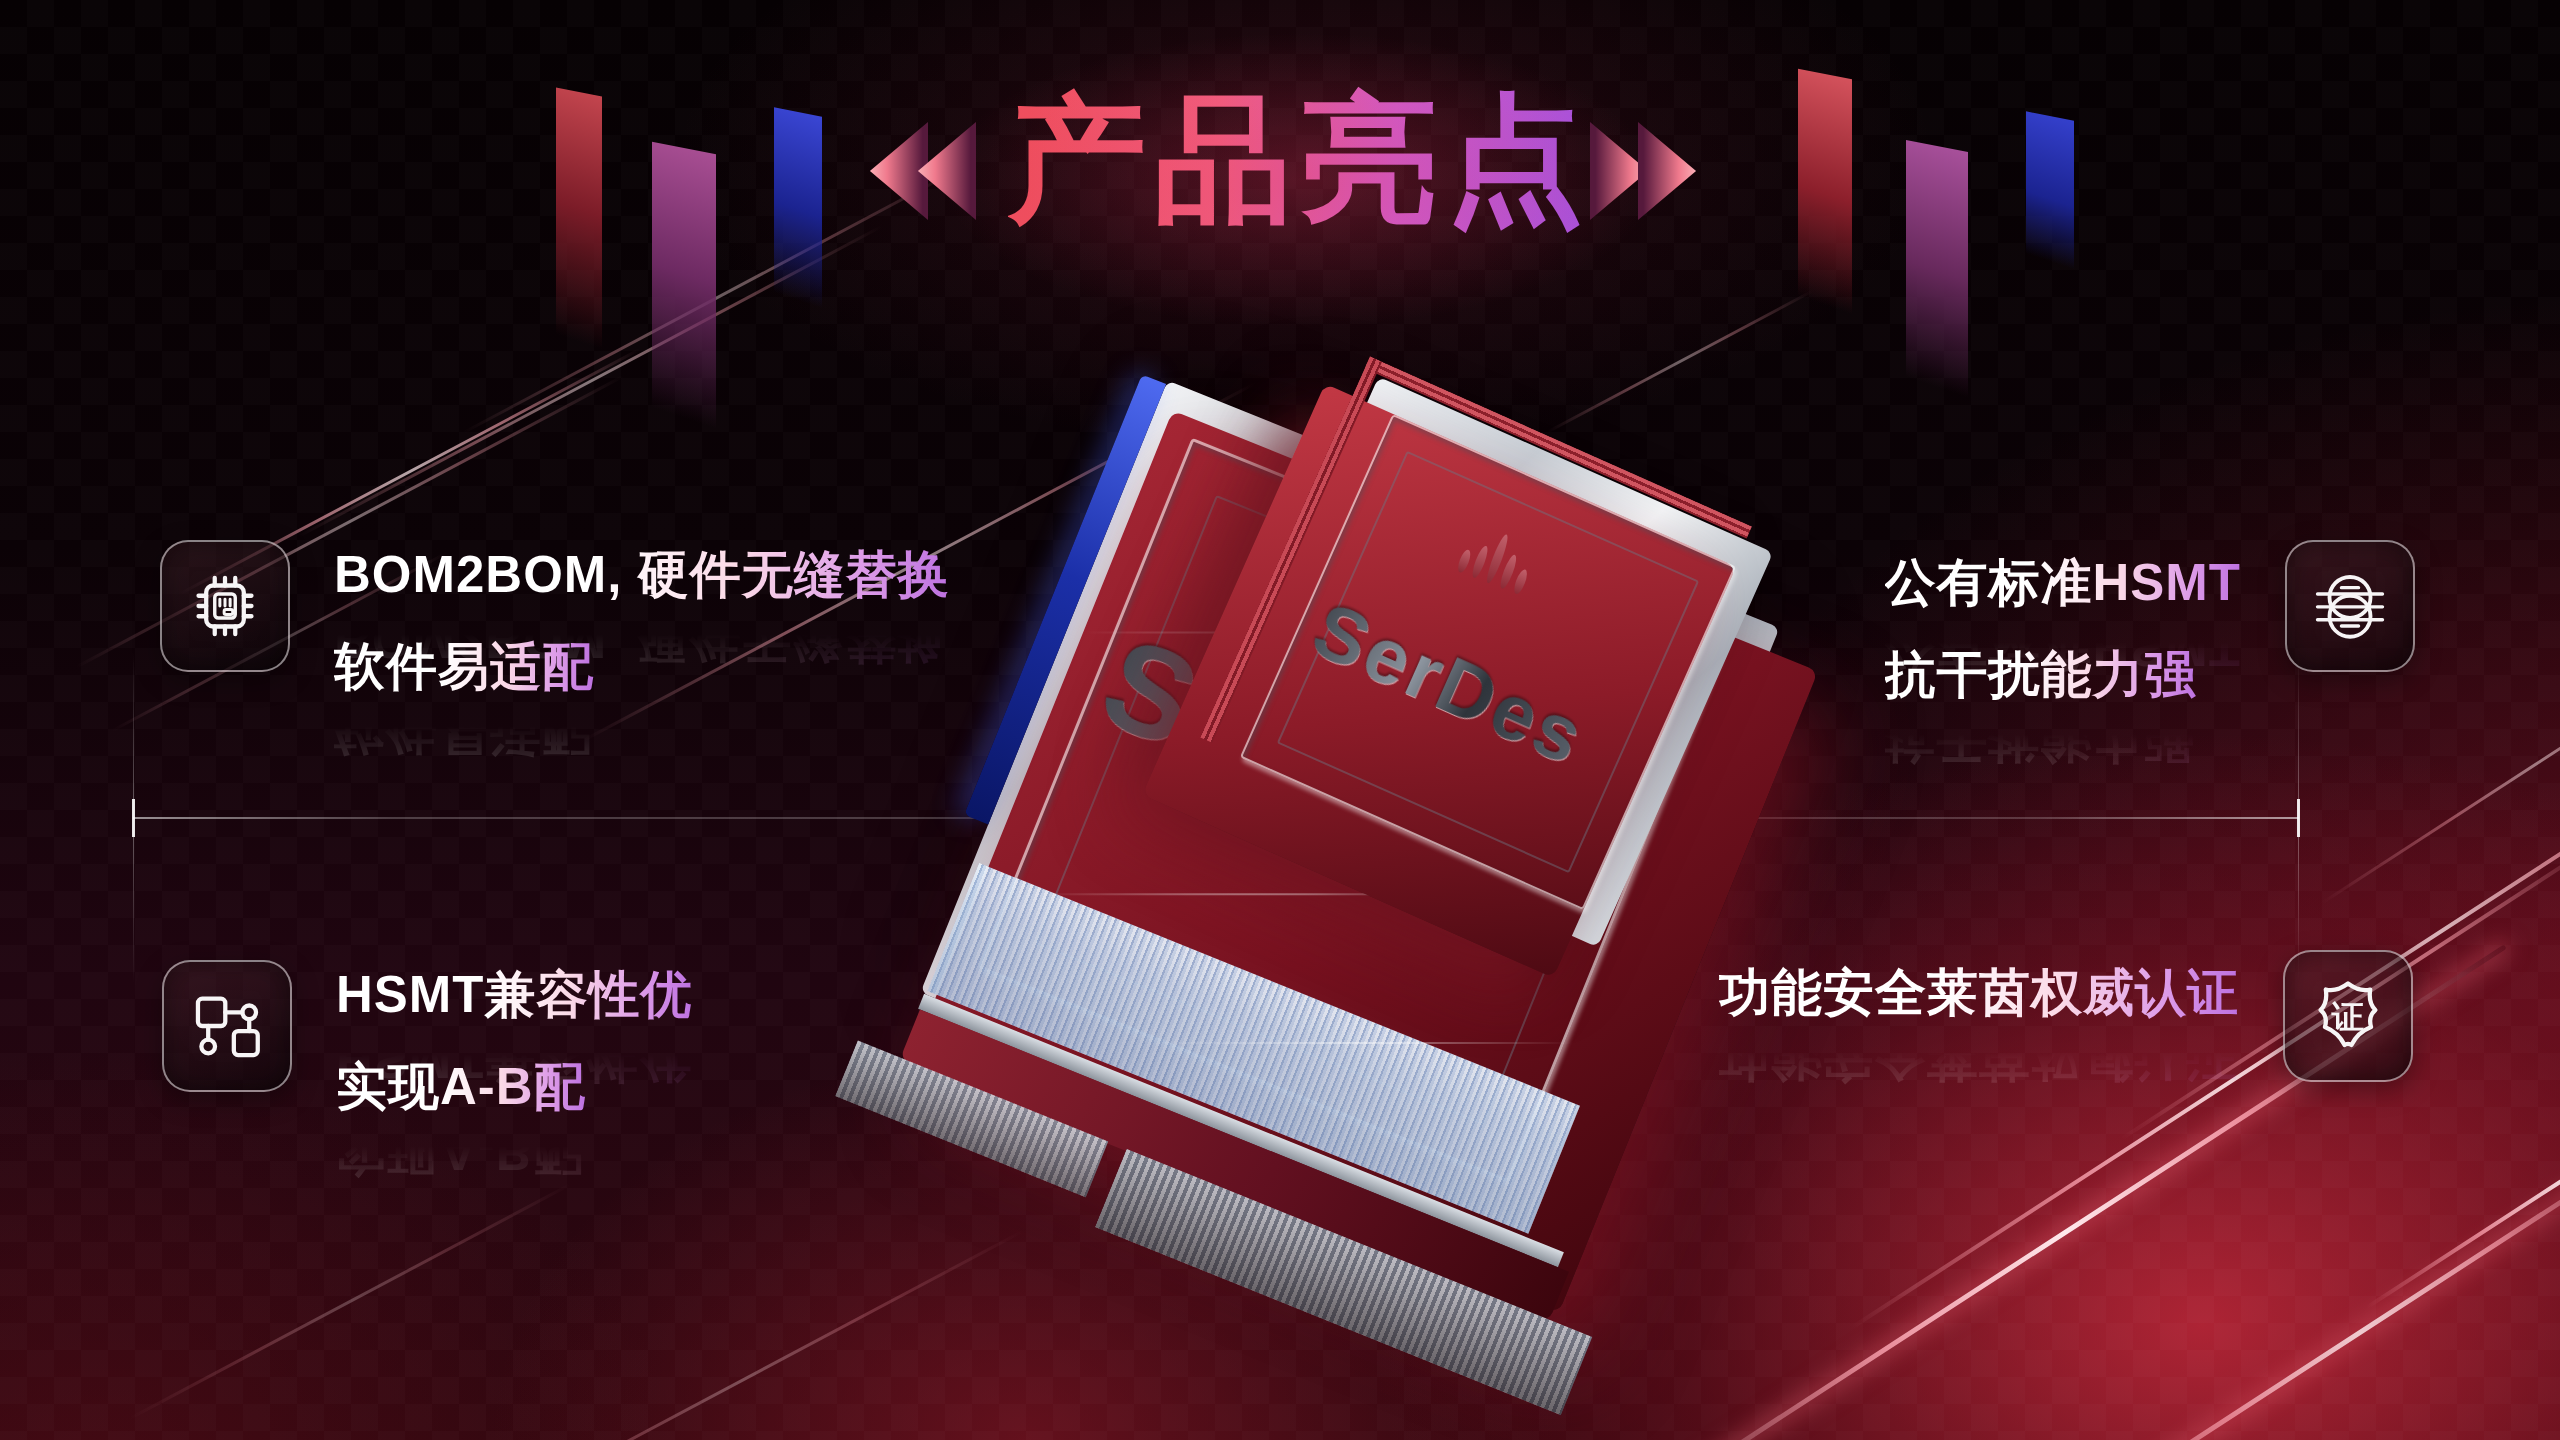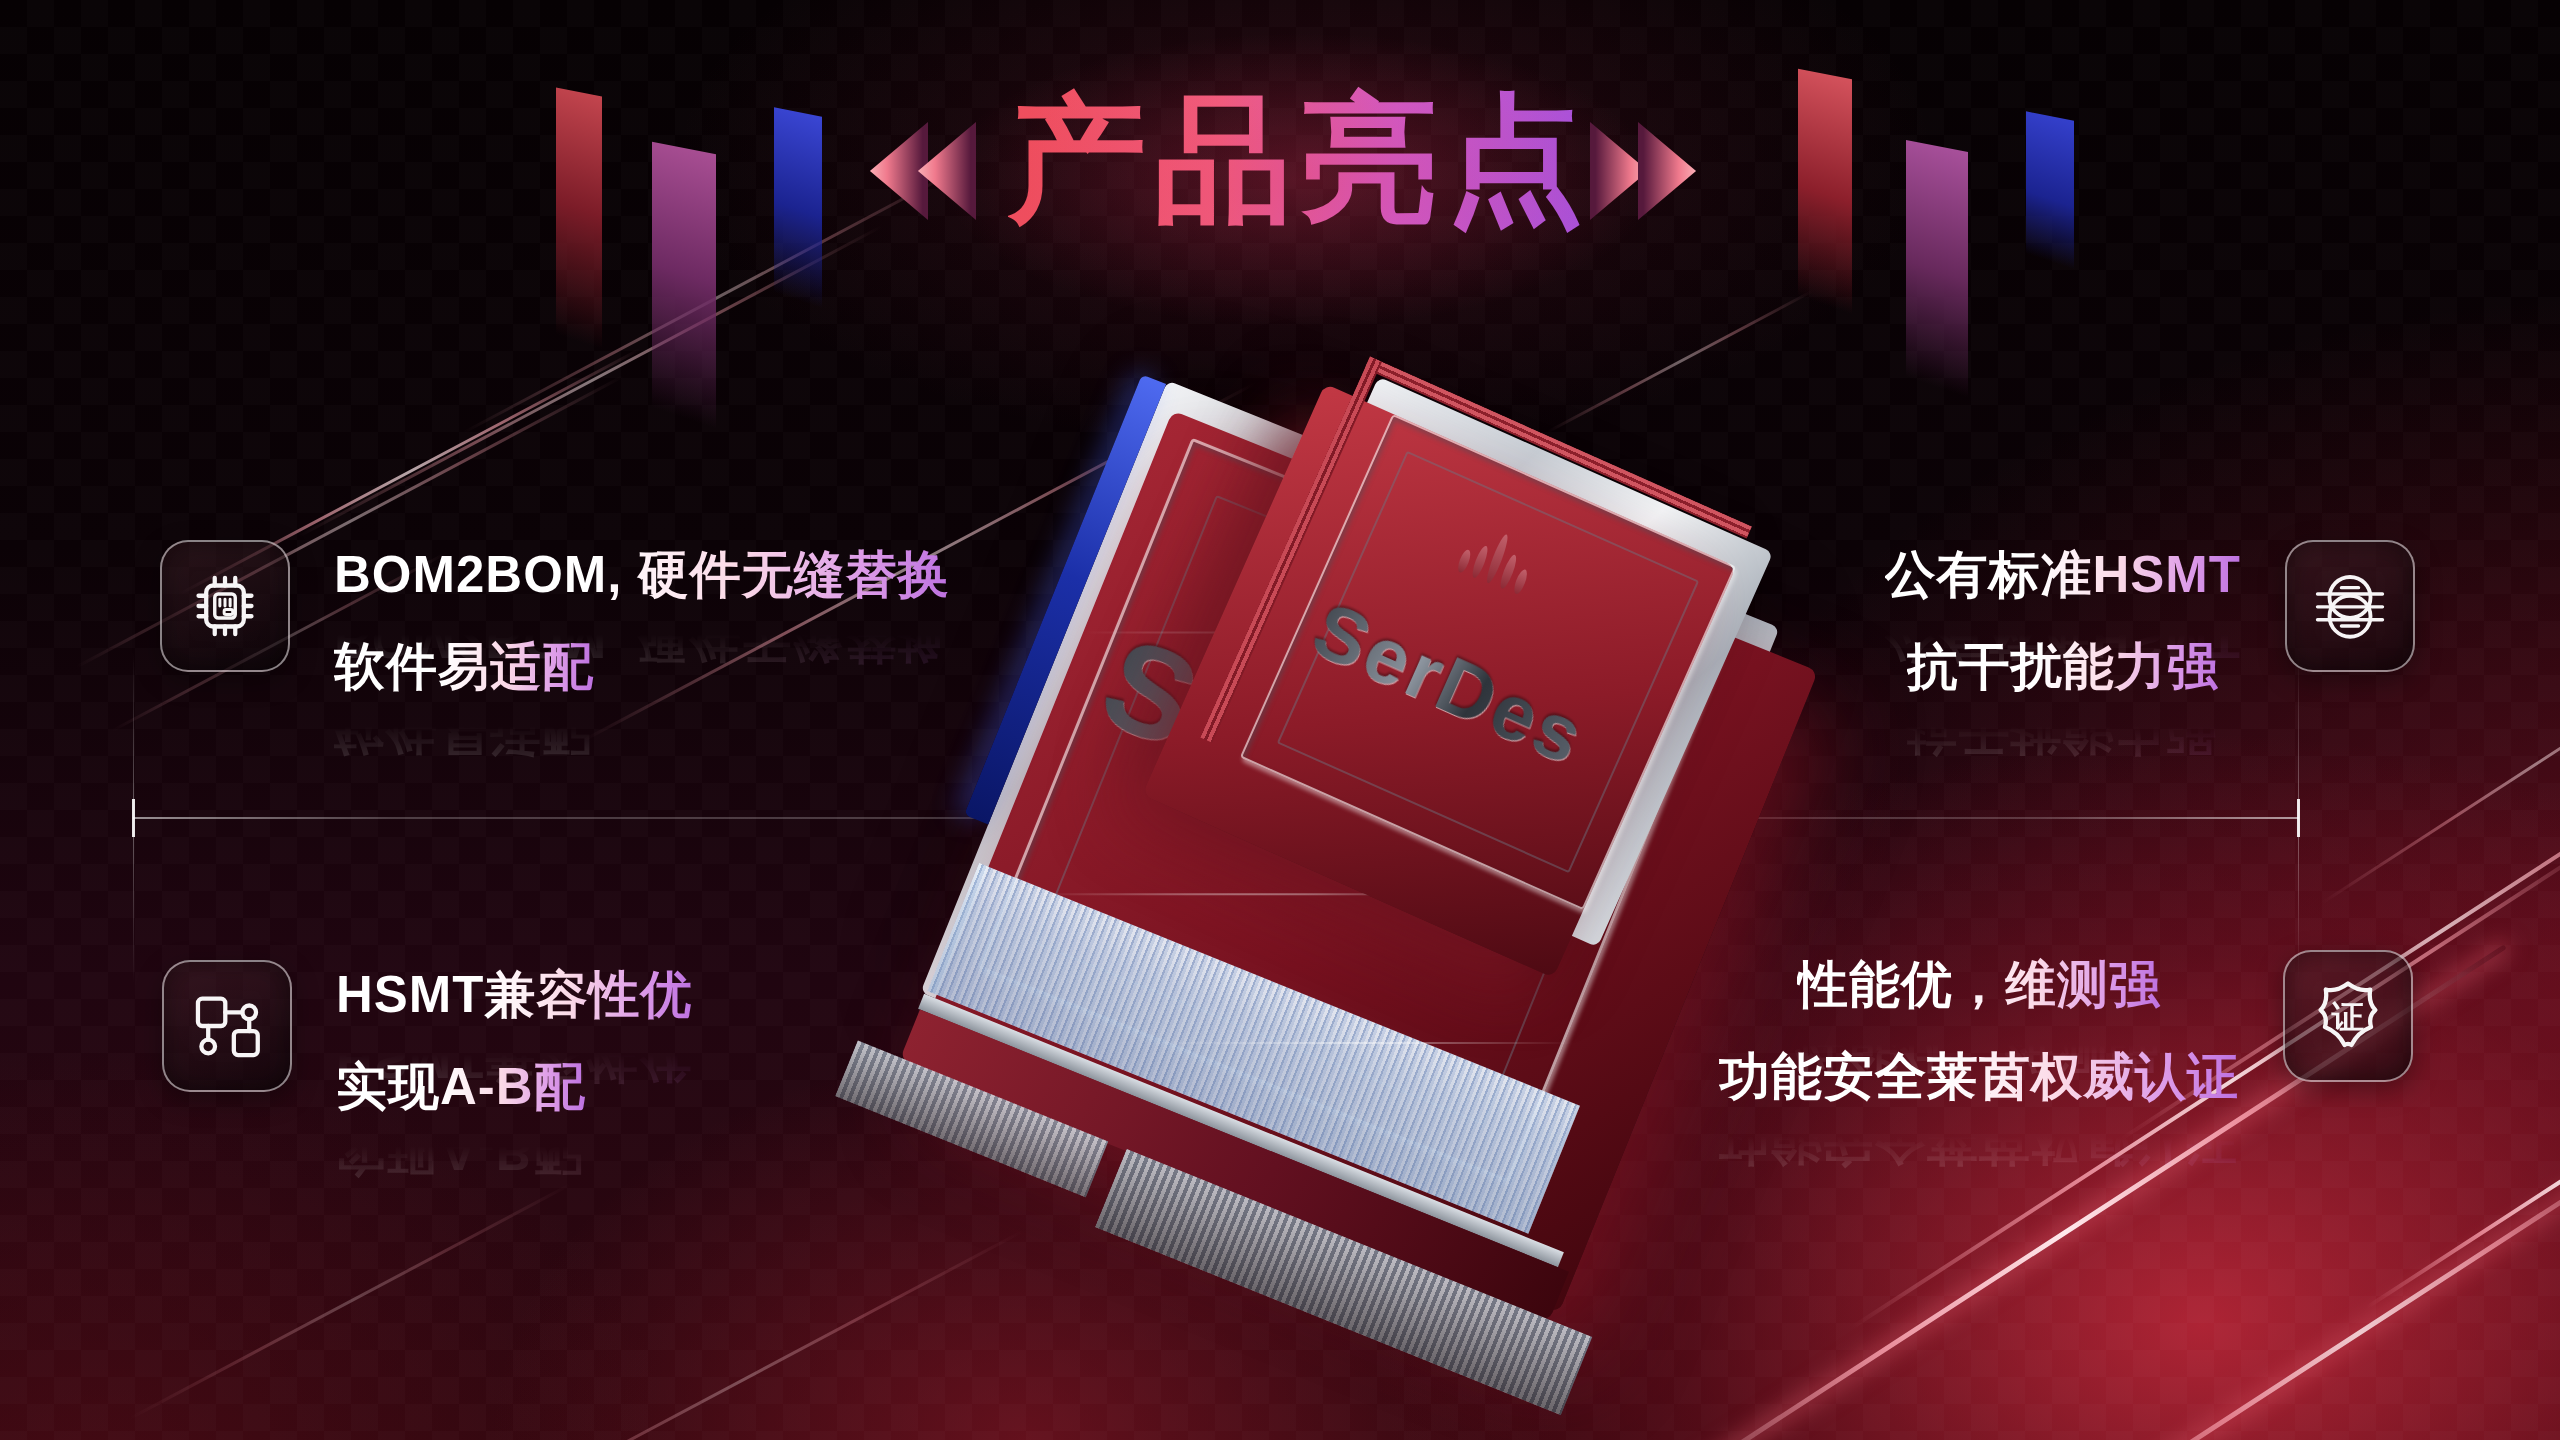--- a/index.html
+++ b/index.html
@@ -59,21 +59,21 @@
 
   
   .callout { position:absolute; display:flex; gap:44px; z-index:6; align-items:flex-start; }
   .icon-frame { width:130px; height:132px; flex:0 0 auto; border-radius:28px;
     border:2px solid rgba(236,233,235,.55);
     background:linear-gradient(160deg, rgba(86,44,54,.38), rgba(12,6,10,.60));
     box-shadow:inset 0 0 26px rgba(0,0,0,.45), 0 8px 26px rgba(0,0,0,.35);
     display:flex; align-items:center; justify-content:center; }
   .icon-frame svg { width:82px; height:82px; }
   .texts { padding-top:4px; }
-  .texts.right { text-align:center; }
+  .texts.right { text-align:left;margin-top:8px; }
   .fline { position:relative; white-space:nowrap; height:62px; line-height:62px; margin-bottom:30px;
     font-size:51px; font-weight:700; letter-spacing:1px; }
   .ftext, .fmirror {
     background:linear-gradient(90deg, #ffffff 0%, #ffffff 42%, #fbd9e7 66%, #dc9ae8 86%, #bd71e0 100%);
     -webkit-background-clip:text; background-clip:text; color:transparent; }
   .fmirror { position:absolute; left:0; top:64px; width:100%; transform:scaleY(-1); opacity:.15;
     -webkit-mask-image:linear-gradient(180deg, rgba(0,0,0,.9) 0%, rgba(0,0,0,0) 58%);
     mask-image:linear-gradient(180deg, rgba(0,0,0,.9) 0%, rgba(0,0,0,0) 58%); }
 
   
@@ -288,24 +288,20 @@
       <div class="fline">
         <span class="ftext">实现A-B配</span>
         <span class="fmirror">实现A-B配</span>
       </div>
     </div>
   </div>
 
   <div class="callout" style="right:147px;top:950px">
     <div class="texts right">
       <div class="fline">
-        <span class="ftext">性能优，维测强</span>
-        <span class="fmirror">性能优，维测强</span>
-      </div>
-      <div class="fline">
         <span class="ftext">功能安全莱茵权威认证</span>
         <span class="fmirror">功能安全莱茵权威认证</span>
       </div>
     </div>
     <div class="icon-frame">
       <svg viewBox="0 0 96 96" fill="none" stroke="#f7f5f6" stroke-linejoin="round">
         <path stroke-width="5" d="M48 10 C40 16 30 19 22 17 C24 30 21 36 16 41 C22 46 23 54 21 61 C31 65 39 72 44 82 C46 80 50 80 52 82 C57 72 65 65 75 61 C73 54 74 46 80 41 C75 36 72 30 74 17 C66 19 56 16 48 10 Z"></path>
         <text x="48" y="62" text-anchor="middle" font-size="38" font-weight="bold" fill="#f7f5f6" stroke="none">证</text>
       </svg>
     </div>

